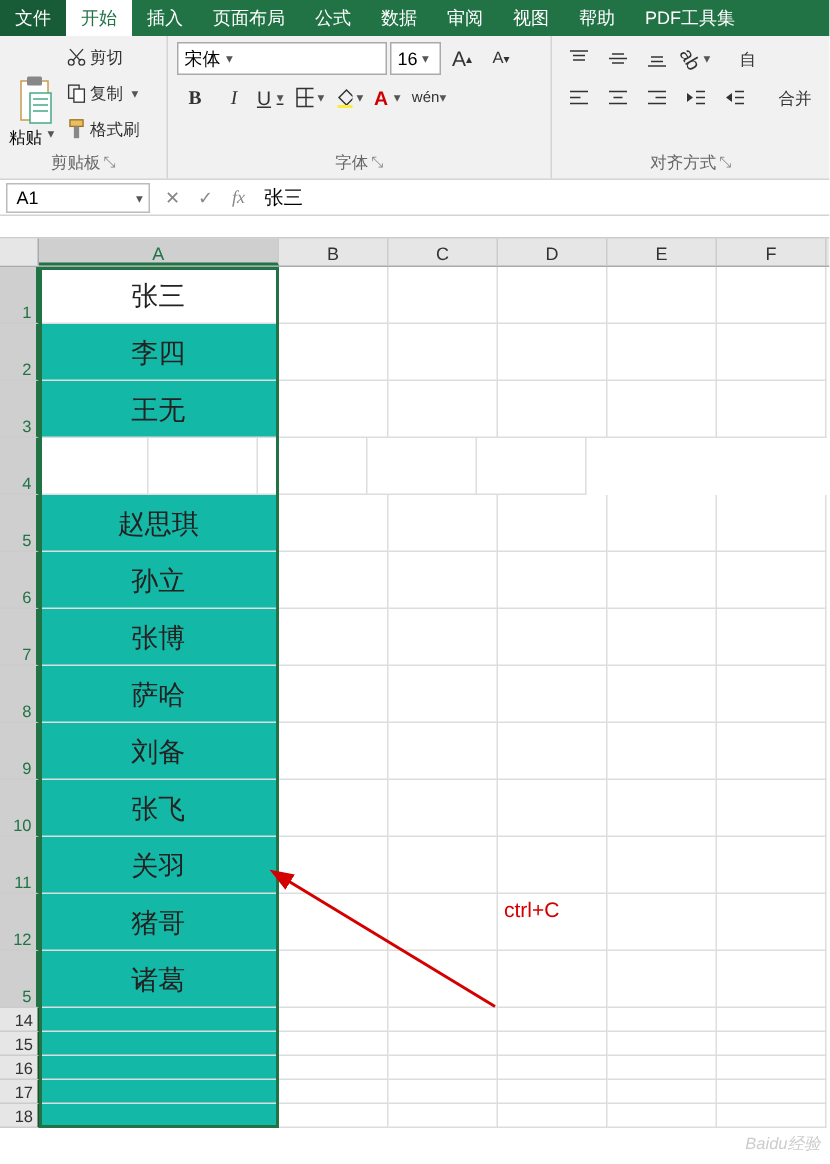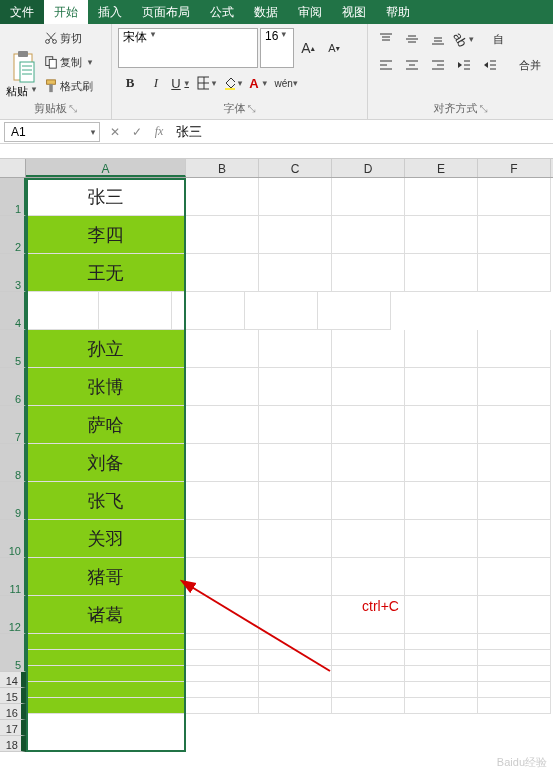--- a/index.html
+++ b/index.html
@@ -17,21 +17,21 @@
   .group .label { text-align: center; font-size: 11px; color: #666; padding: 2px 4px 3px; display:flex; align-items:center; justify-content:center; gap:2px;}
   .group .body { flex: 1; display: flex; padding: 4px 6px 0; }
   .clip-left { display:flex; flex-direction:column; align-items:center; justify-content:flex-end; padding-right:4px;}
   .clip-right { display:flex; flex-direction:column; justify-content:flex-start; gap:4px; font-size:11px; color:#333; }
   .clip-right div { display:flex; align-items:center; gap:2px; height:20px; cursor:pointer; }
   .clip-icon { width:14px; height:14px; display:inline-block; }
   .launcher { font-size:10px; color:#888; }
 
   .font-group .body { flex-direction: column; gap: 4px; }
   .font-row { display:flex; align-items:center; gap:2px; }
-  .font-combo { background:#fff; border:1px solid #aaa; height:40px; display:flex; align-items:flex-start; padding:0 4px; font-size:12px; }
+  .font-combo { background:#fff; border:1px solid #aaa; height:22px; display:flex; align-items:center; padding:0 4px; font-size:12px; }
   .font-name { width:140px; }
   .font-size { width:34px; }
   .drop-caret { width:12px; text-align:center; font-size:9px; color:#555; }
   .sqbtn { height:22px; width:24px; border:1px solid transparent; display:flex; align-items:center; justify-content:center; cursor:pointer; font-size:13px; color:#333; }
   .italic { font-style: italic; font-family: serif; }
   .serif { font-family: serif; }
   .underline { text-decoration: underline; }
 
   .align-group .body { flex-direction: column; gap:4px; }
   .align-row { display:flex; gap:2px; }
@@ -49,53 +49,54 @@
   .colheads { display:flex; height:20px; background:#e6e6e6; border-top:1px solid #ccc; border-bottom:1px solid #aaa; }
   .corner { width:26px; background:#e6e6e6; border-right:1px solid #aaa; }
   .ch { text-align:center; font-size:12px; color:#333; border-right:1px solid #ccc; line-height:20px; }
   .ch.sel { background:#cfcfcf; color:#217346; border-bottom:2px solid #217346; }
   .colA { width:160px; }
   .colB, .colC, .colD, .colE, .colF { width:73px; }
 
   
   .grid { position:relative; display:flex; }
   .rowheads { width:26px; }
-  .rh { height:38px; border-right:5px solid #14532d; border-bottom:1px solid #ccc; background:#e6e6e6; text-align:right; padding-right:3px; font-size:11px; color:#333; display:flex; align-items:flex-end; justify-content:flex-end; }
+  .rh { height:38px; border-right:1px solid #14532d; border-bottom:1px solid #ccc; background:#e6e6e6; text-align:right; padding-right:3px; font-size:11px; color:#333; display:flex; align-items:flex-end; justify-content:flex-end; }
   .rh.short { height:16px; }
   .rh.sel { background:#cfcfcf; color:#217346; border-right:2px solid #217346; }
 
   .cells { position:relative; flex:1; }
   .row { display:flex; }
   .cell { border-right:1px solid #ddd; border-bottom:1px solid #ddd; height:38px; }
   .cell.short { height:16px; }
   .cell.cA { width:160px; }
   .cell.cN { width:73px; }
-  .selcol { background:#84cc16; text-align:center; font-size:18px; color:#222; display:flex; align-items:center; justify-content:center; }
+  .selcol { background:#14b8a6; text-align:center; font-size:18px; color:#222; display:flex; align-items:center; justify-content:center; }
   .selcol.active { background:#fff; }
 
   .sel-outline { position:absolute; left:0; top:0; width:160px; border:2px solid #217346; pointer-events:none; }
 
   .annot { position:absolute; color:#d40000; font-size:14px; }
   .arrow-svg { position:absolute; pointer-events:none; }
 
-  .watermark { position:absolute; right:6px; bottom:6px; font-size:11px; color:#ccc; }
+  .watermark { position:absolute; right:6px; bottom:6px; font-size:11px; color:#ccc; font-style:italic; }
 </style>
 </head>
 <body>
 
 <div class="menubar">
   <div class="tab file">文件</div>
   <div class="tab active">开始</div>
   <div class="tab">插入</div>
   <div class="tab">页面布局</div>
   <div class="tab">公式</div>
   <div class="tab">数据</div>
   <div class="tab">审阅</div>
   <div class="tab">视图</div>
   <div class="tab">帮助</div>
+  <div class="tab">PDF工具集</div>
 </div>
 
 <div class="ribbon">
 
   <div class="group" style="width:112px;">
     <div class="body">
       <div class="clip-left">
         <svg width="28" height="34" viewBox="0 0 28 34">
             <rect x="5" y="4" width="18" height="26" fill="#fff" stroke="#c89c50"></rect>
             <rect x="9" y="1" width="10" height="6" rx="1" fill="#888"></rect>
@@ -354,20 +355,28 @@
         <div class="cell cN"></div>
       </div>
       <div class="row">
         <div class="cell cN"></div>
         <div class="cell cN"></div>
         <div class="cell cN"></div>
         <div class="cell cN"></div>
         <div class="cell cN"></div>
       </div>
       <div class="row">
+        <div class="cell cA selcol">赵思琪</div>
+        <div class="cell cN"></div>
+        <div class="cell cN"></div>
+        <div class="cell cN"></div>
+        <div class="cell cN"></div>
+        <div class="cell cN"></div>
+      </div>
+      <div class="row">
         <div class="cell cA selcol">孙立</div>
         <div class="cell cN"></div>
         <div class="cell cN"></div>
         <div class="cell cN"></div>
         <div class="cell cN"></div>
         <div class="cell cN"></div>
       </div>
       <div class="row">
         <div class="cell cA selcol">张博</div>
         <div class="cell cN"></div>
@@ -466,16 +475,16 @@
       </div>
     </div>
   <svg class="arrow-svg" width="200" height="120" style="left:180px; top:398px;">
     <defs>
         <marker id="ah" markerWidth="10" markerHeight="10" refX="2" refY="3" orient="auto">
           <path d="M0,0 L0,6 L8,3 Z" fill="#d40000"></path>
         </marker>
       </defs>
     <line x1="150" y1="95" x2="10" y2="10" stroke="#d40000" stroke-width="2" marker-end="url(#ah)"></line>
   </svg>
-  <div class="annot" style="left:362px; top:420px;">ctrl+C</div>
+  <div class="annot" style="left:336px; top:420px;">ctrl+C</div>
 </div>
 
 <div class="watermark">Baidu经验</div>
 
 </body></html>

